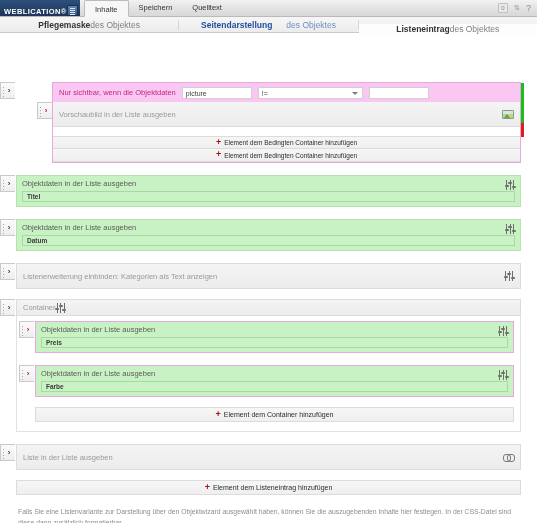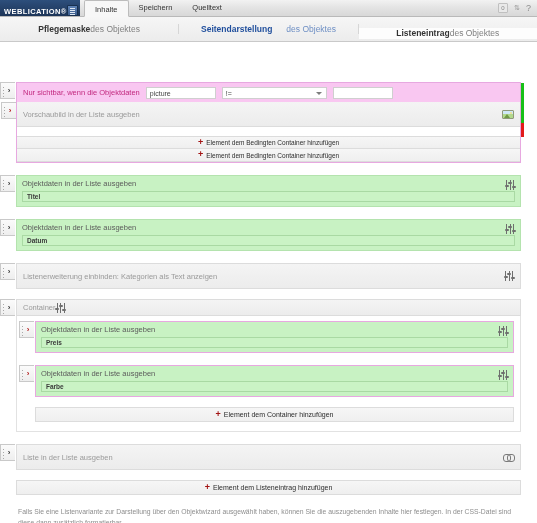--- a/index.html
+++ b/index.html
@@ -120,21 +120,21 @@
   .tb-right { margin-left:auto; display:flex; align-items:center; gap:5px; padding-right:6px; }
   .count-box {
     width:10px; height:10px; background:#e9e9e9; border:1px solid #c0c0c0;
     font-size:6px; line-height:9px; text-align:center; color:#888; border-radius:1px;
   }
   .ic-updown { width:8px; height:10px; color:#9a9a9a; font-size:7px; line-height:10px; text-align:center;}
   .help-q { font-size:9px; color:#8d8d8d; line-height:10px; }
 
   
   .obj-tabs {
-    height: 25px;
+    height: 16px;
     display: flex;
     background: linear-gradient(180deg,#f6f6f6,#ececec);
     border-bottom: 1px solid #c9c9c9;
     align-items: center;
   }
   .obj-tab {
     flex: 1;
     display: flex; align-items: center; justify-content: center;
     font-size: 8.5px;
     border-right: 1px solid #d6d6d6;
@@ -176,20 +176,21 @@
     background-size: 2px 3px;
   }
   .handle .chev {
     font-size: 8px; line-height: 1; color:#3a3a3a; margin-left:2px; font-weight:bold;
   }
 
   
   .cond-wrap {
     border: 1px solid #e7a8e0;
     position: relative;
+    margin-left: 36px;
   }
   .cond-head {
     background: #f9c7f1;
     height: 19px;
     display:flex; align-items:center;
     padding: 0 6px;
     gap: 6px;
     font-size: 7.5px;
   }
   .cond-label { color:#c2297f; white-space:nowrap; }

